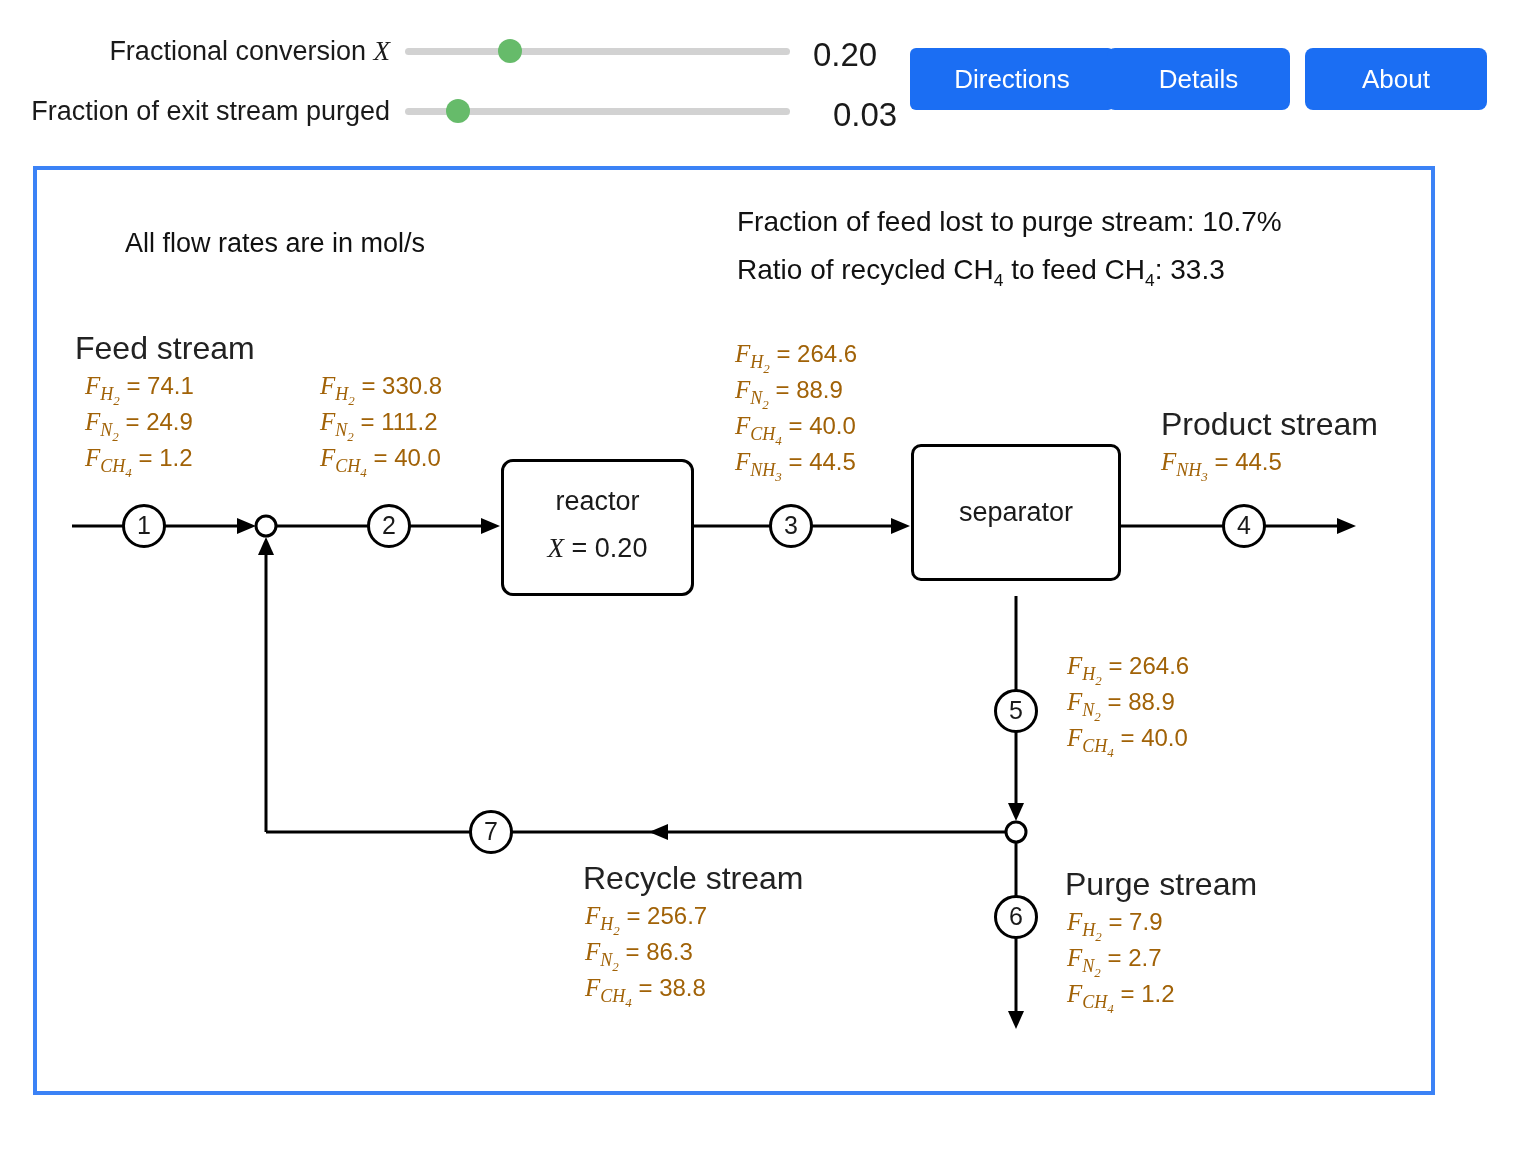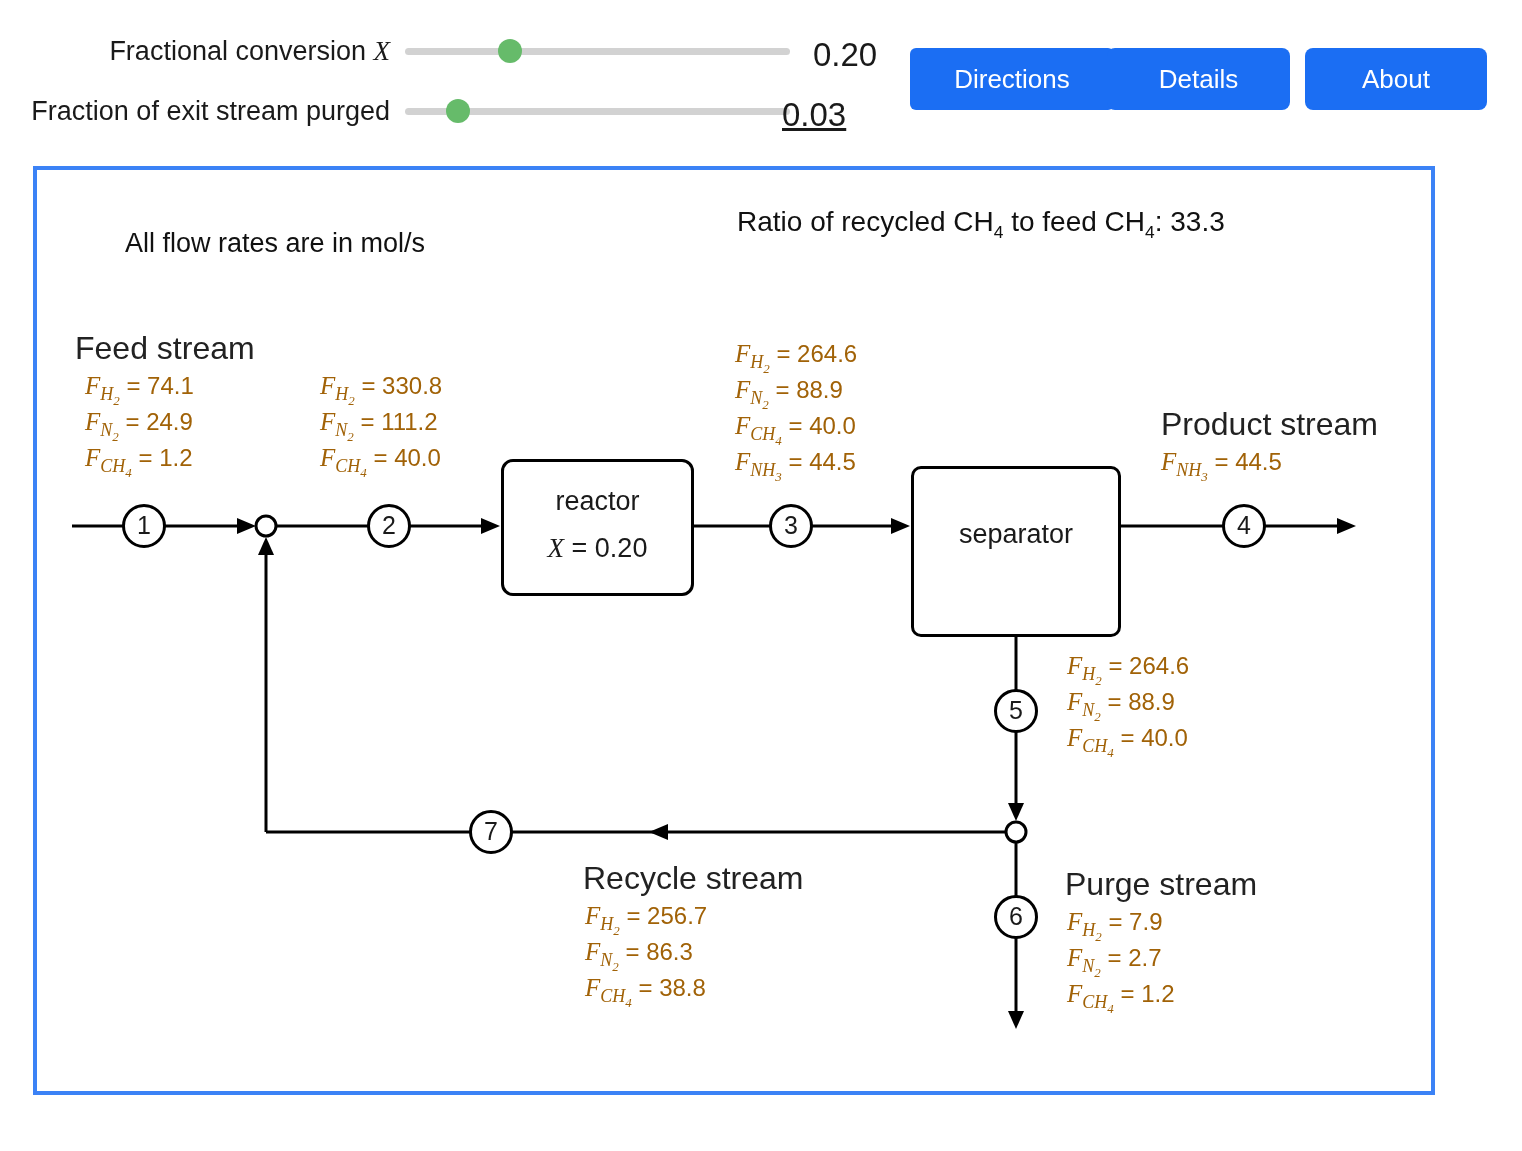--- a/index.html
+++ b/index.html
@@ -60,21 +60,21 @@
 <div class="abs slider-label" style="left:0; top:36px;"><span>Fractional conversion </span><span class="mvar">X</span></div>
 <div class="abs track" style="left:405px; top:48px;">
   <div class="thumb" style="left:93px;"></div>
 </div>
 <div class="abs slider-value" style="left:813px; top:36px;">0.20</div>
 
 <div class="abs slider-label" style="left:0; top:96px;">Fraction of exit stream purged</div>
 <div class="abs track" style="left:405px; top:108px;">
   <div class="thumb" style="left:41px;"></div>
 </div>
-<div class="abs slider-value" style="left:782px; top:96px;text-decoration:underline;">0.03</div>
+<div class="abs slider-value" style="left:833px; top:96px;">0.03</div>
 
 <button class="btn" style="left:910px; top:48px; width:204px;border-radius:6px;">Directions</button>
 <button class="btn" style="left:1107px; top:48px; width:183px;">Details</button>
 <button class="btn" style="left:1305px; top:48px; width:182px;">About</button>
 
 <div class="panel">
   <div class="canvas">
 
     <svg class="lines" width="1402" height="929">
 
@@ -101,20 +101,21 @@
 
       <line x1="979" y1="672" x2="979" y2="843"></line>
       <polygon points="979,859 971,841 987,841"></polygon>
 
       <circle cx="229" cy="356" r="10"></circle>
       <circle cx="979" cy="662" r="10"></circle>
     </svg>
 
     <div class="abs note" style="left:88px; top:58px;">All flow rates are in mol/s</div>
     <div class="abs stats" style="left:700px; top:36px;">
+      <div class="stats-line">Fraction of feed lost to purge stream: 10.7%</div>
       <div class="stats-line"><span>Ratio of recycled CH</span><sub>4</sub><span> to feed CH</span><sub>4</sub><span>: 33.3</span></div>
     </div>
 
     <div class="abs stream-title" style="left:38px; top:160px;">Feed stream</div>
     <div class="abs flows" style="left:48px; top:198px;">
         <div class="flow-row"><span class="mvar">F</span><sub>H<sub>2</sub></sub><span class="flow-val"> = 74.1</span></div>
         <div class="flow-row"><span class="mvar">F</span><sub>N<sub>2</sub></sub><span class="flow-val"> = 24.9</span></div>
         <div class="flow-row"><span class="mvar">F</span><sub>CH<sub>4</sub></sub><span class="flow-val"> = 1.2</span></div>
       </div>
 
@@ -153,21 +154,21 @@
     <div class="abs flows" style="left:1030px; top:734px;">
         <div class="flow-row"><span class="mvar">F</span><sub>H<sub>2</sub></sub><span class="flow-val"> = 7.9</span></div>
         <div class="flow-row"><span class="mvar">F</span><sub>N<sub>2</sub></sub><span class="flow-val"> = 2.7</span></div>
         <div class="flow-row"><span class="mvar">F</span><sub>CH<sub>4</sub></sub><span class="flow-val"> = 1.2</span></div>
       </div>
 
     <div class="unit-box" style="left:464px; top:289px; width:193px; height:137px;border-radius:12px;">
       <div class="unit-label" style="margin-top:24px;">reactor</div>
       <div class="reactor-x"><span class="mvar">X</span><span> = 0.20</span></div>
     </div>
-    <div class="unit-box" style="left:874px; top:296px; width:210px; height:171px;">
+    <div class="unit-box" style="left:874px; top:274px; width:210px; height:137px;">
       <div class="unit-label" style="line-height:131px;">separator</div>
     </div>
 
     <div class="node" style="left:85px; top:334px;">1</div>
     <div class="node" style="left:330px; top:334px;">2</div>
     <div class="node" style="left:732px; top:334px;">3</div>
     <div class="node" style="left:1185px; top:334px;">4</div>
     <div class="node" style="left:957px; top:519px;">5</div>
     <div class="node" style="left:957px; top:725px;">6</div>
     <div class="node" style="left:432px; top:640px;">7</div>

